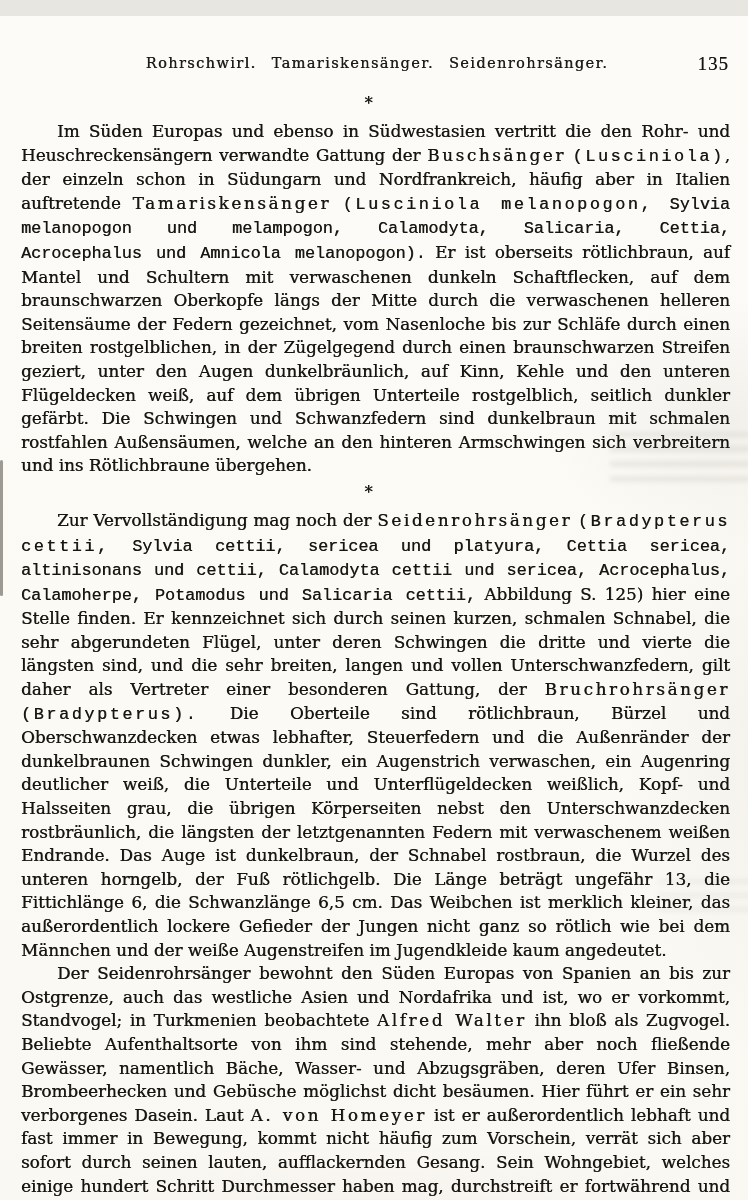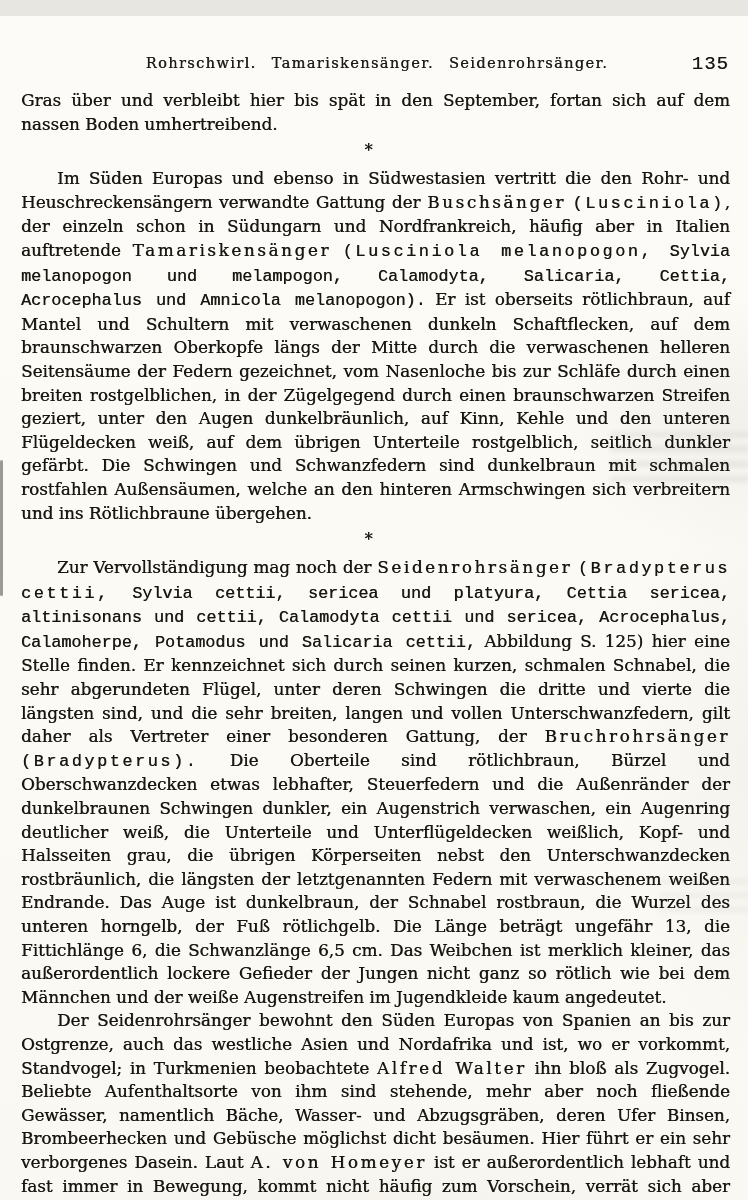--- a/index.html
+++ b/index.html
@@ -27,21 +27,21 @@
   .running-title {
     font-size: 14.5px;
     letter-spacing: 1.4px;
     word-spacing: 9px;
     color: #1d1b16;
     text-shadow: 0.35px 0 0 rgba(25,22,16,0.8);
   }
   .page-number {
     position: absolute;
     right: 25px; top: 0;
-    font-family: Liberation Mono, monospace;
+    font-family: Liberation Serif, serif;
     font-size: 19px;
     letter-spacing: 1px;
     color: #16140f;
     text-shadow: 0.3px 0 0 rgba(25,22,16,0.7);
   }
   .text-body {
     position: absolute;
     top: 73px; left: 21px;
     width: 709px;
     font-size: 16.8px;
@@ -88,21 +88,20 @@
 </style>
 </head>
 <body>
 
 <div class="page">
   <div class="header">
     <span class="running-title">Rohrschwirl. Tamariskensänger. Seidenrohrsänger.</span>
     <span class="page-number">135</span>
   </div>
   <div class="text-body">
-      <p class="para"><span>Gras über und verbleibt hier bis spät in den September, fortan sich auf dem nassen Boden umhertreibend.</span></p>
       <div class="sep">*</div>
       <p class="para indent"><span>Im Süden Europas und ebenso in Südwestasien vertritt die den Rohr- und Heuschreckensängern verwandte Gattung der </span><span class="gesperrt">Buschsänger</span><span> </span><span class="antiqua gesperrt">(Lusciniola)</span><span>, der einzeln schon in Südungarn und Nordfrankreich, häufig aber in Italien auftretende </span><span class="gesperrt">Tamariskensänger</span><span> </span><span class="antiqua gesperrt">(Lusciniola melanopogon,</span><span class="antiqua"> Sylvia melanopogon und melampogon, Calamodyta, Salicaria, Cettia, Acrocephalus und Amnicola melanopogon).</span><span> Er ist oberseits rötlichbraun, auf Mantel und Schultern mit verwaschenen dunkeln Schaftflecken, auf dem braunschwarzen Oberkopfe längs der Mitte durch die verwaschenen helleren Seitensäume der Federn gezeichnet, vom Nasenloche bis zur Schläfe durch einen breiten rostgelblichen, in der Zügelgegend durch einen braunschwarzen Streifen geziert, unter den Augen dunkelbräunlich, auf Kinn, Kehle und den unteren Flügeldecken weiß, auf dem übrigen Unterteile rostgelblich, seitlich dunkler gefärbt. Die Schwingen und Schwanzfedern sind dunkelbraun mit schmalen rostfahlen Außensäumen, welche an den hinteren Armschwingen sich verbreitern und ins Rötlichbraune übergehen.</span></p>
       <div class="sep">*</div>
       <p class="para indent"><span>Zur Vervollständigung mag noch der </span><span class="gesperrt">Seidenrohrsänger</span><span> </span><span class="antiqua gesperrt">(Bradypterus cettii,</span><span class="antiqua"> Sylvia cettii, sericea und platyura, Cettia sericea, altinisonans und cettii, Calamodyta cettii und sericea, Acrocephalus, Calamoherpe, Potamodus und Salicaria cettii,</span><span> Abbildung S. 125) hier eine Stelle finden. Er kennzeichnet sich durch seinen kurzen, schmalen Schnabel, die sehr abgerundeten Flügel, unter deren Schwingen die dritte und vierte die längsten sind, und die sehr breiten, langen und vollen Unterschwanzfedern, gilt daher als Vertreter einer besonderen Gattung, der </span><span class="gesperrt">Bruchrohrsänger</span><span> </span><span class="antiqua gesperrt">(Bradypterus).</span><span> Die Oberteile sind rötlichbraun, Bürzel und Oberschwanzdecken etwas lebhafter, Steuerfedern und die Außenränder der dunkelbraunen Schwingen dunkler, ein Augenstrich verwaschen, ein Augenring deutlicher weiß, die Unterteile und Unterflügeldecken weißlich, Kopf- und Halsseiten grau, die übrigen Körperseiten nebst den Unterschwanzdecken rostbräunlich, die längsten der letztgenannten Federn mit verwaschenem weißen Endrande. Das Auge ist dunkelbraun, der Schnabel rostbraun, die Wurzel des unteren horngelb, der Fuß rötlichgelb. Die Länge beträgt ungefähr 13, die Fittichlänge 6, die Schwanzlänge 6,5 cm. Das Weibchen ist merklich kleiner, das außerordentlich lockere Gefieder der Jungen nicht ganz so rötlich wie bei dem Männchen und der weiße Augenstreifen im Jugendkleide kaum angedeutet.</span></p>
       <p class="para indent"><span>Der Seidenrohrsänger bewohnt den Süden Europas von Spanien an bis zur Ostgrenze, auch das westliche Asien und Nordafrika und ist, wo er vorkommt, Standvogel; in Turkmenien beobachtete </span><span class="gesperrt">Alfred Walter</span><span> ihn bloß als Zugvogel. Beliebte Aufenthaltsorte von ihm sind stehende, mehr aber noch fließende Gewässer, namentlich Bäche, Wasser- und Abzugsgräben, deren Ufer Binsen, Brombeerhecken und Gebüsche möglichst dicht besäumen. Hier führt er ein sehr verborgenes Dasein. Laut </span><span class="gesperrt">A. von Homeyer</span><span> ist er außerordentlich lebhaft und fast immer in Bewegung, kommt nicht häufig zum Vorschein, verrät sich aber sofort durch seinen lauten, aufflackernden Gesang. Sein Wohngebiet, welches einige hundert Schritt Durchmesser haben mag, durchstreift er fortwährend und überrascht durch seine Eilfertigkeit. Bald singt er zur Linken, bald wieder zur Rechten des Beobachters, welcher sich im Anfange die Möglichkeit solcher Schnelligkeit gar nicht erklären kann, um so mehr, als ein Fliegen des nicht zu Gesichte kommenden Vogels nicht wahrscheinlich erscheint. Gleichwohl bemerkt man doch, daß er das Gebüsch nicht allein behende durchschlüpft, sondern auch ganz niedrig über den Boden weg, in der Regel durch ein Gesträuch gedeckt, weitere Strecken durchfliegt. Äußerst vorsichtig entflieht er bei der geringsten Gefahr, ist daher noch schwerer</span></p>
     </div>
   <div class="artifact artifact-left"></div>
   <div class="artifact smudge-1"></div>
   <div class="artifact smudge-2"></div>
 </div>

